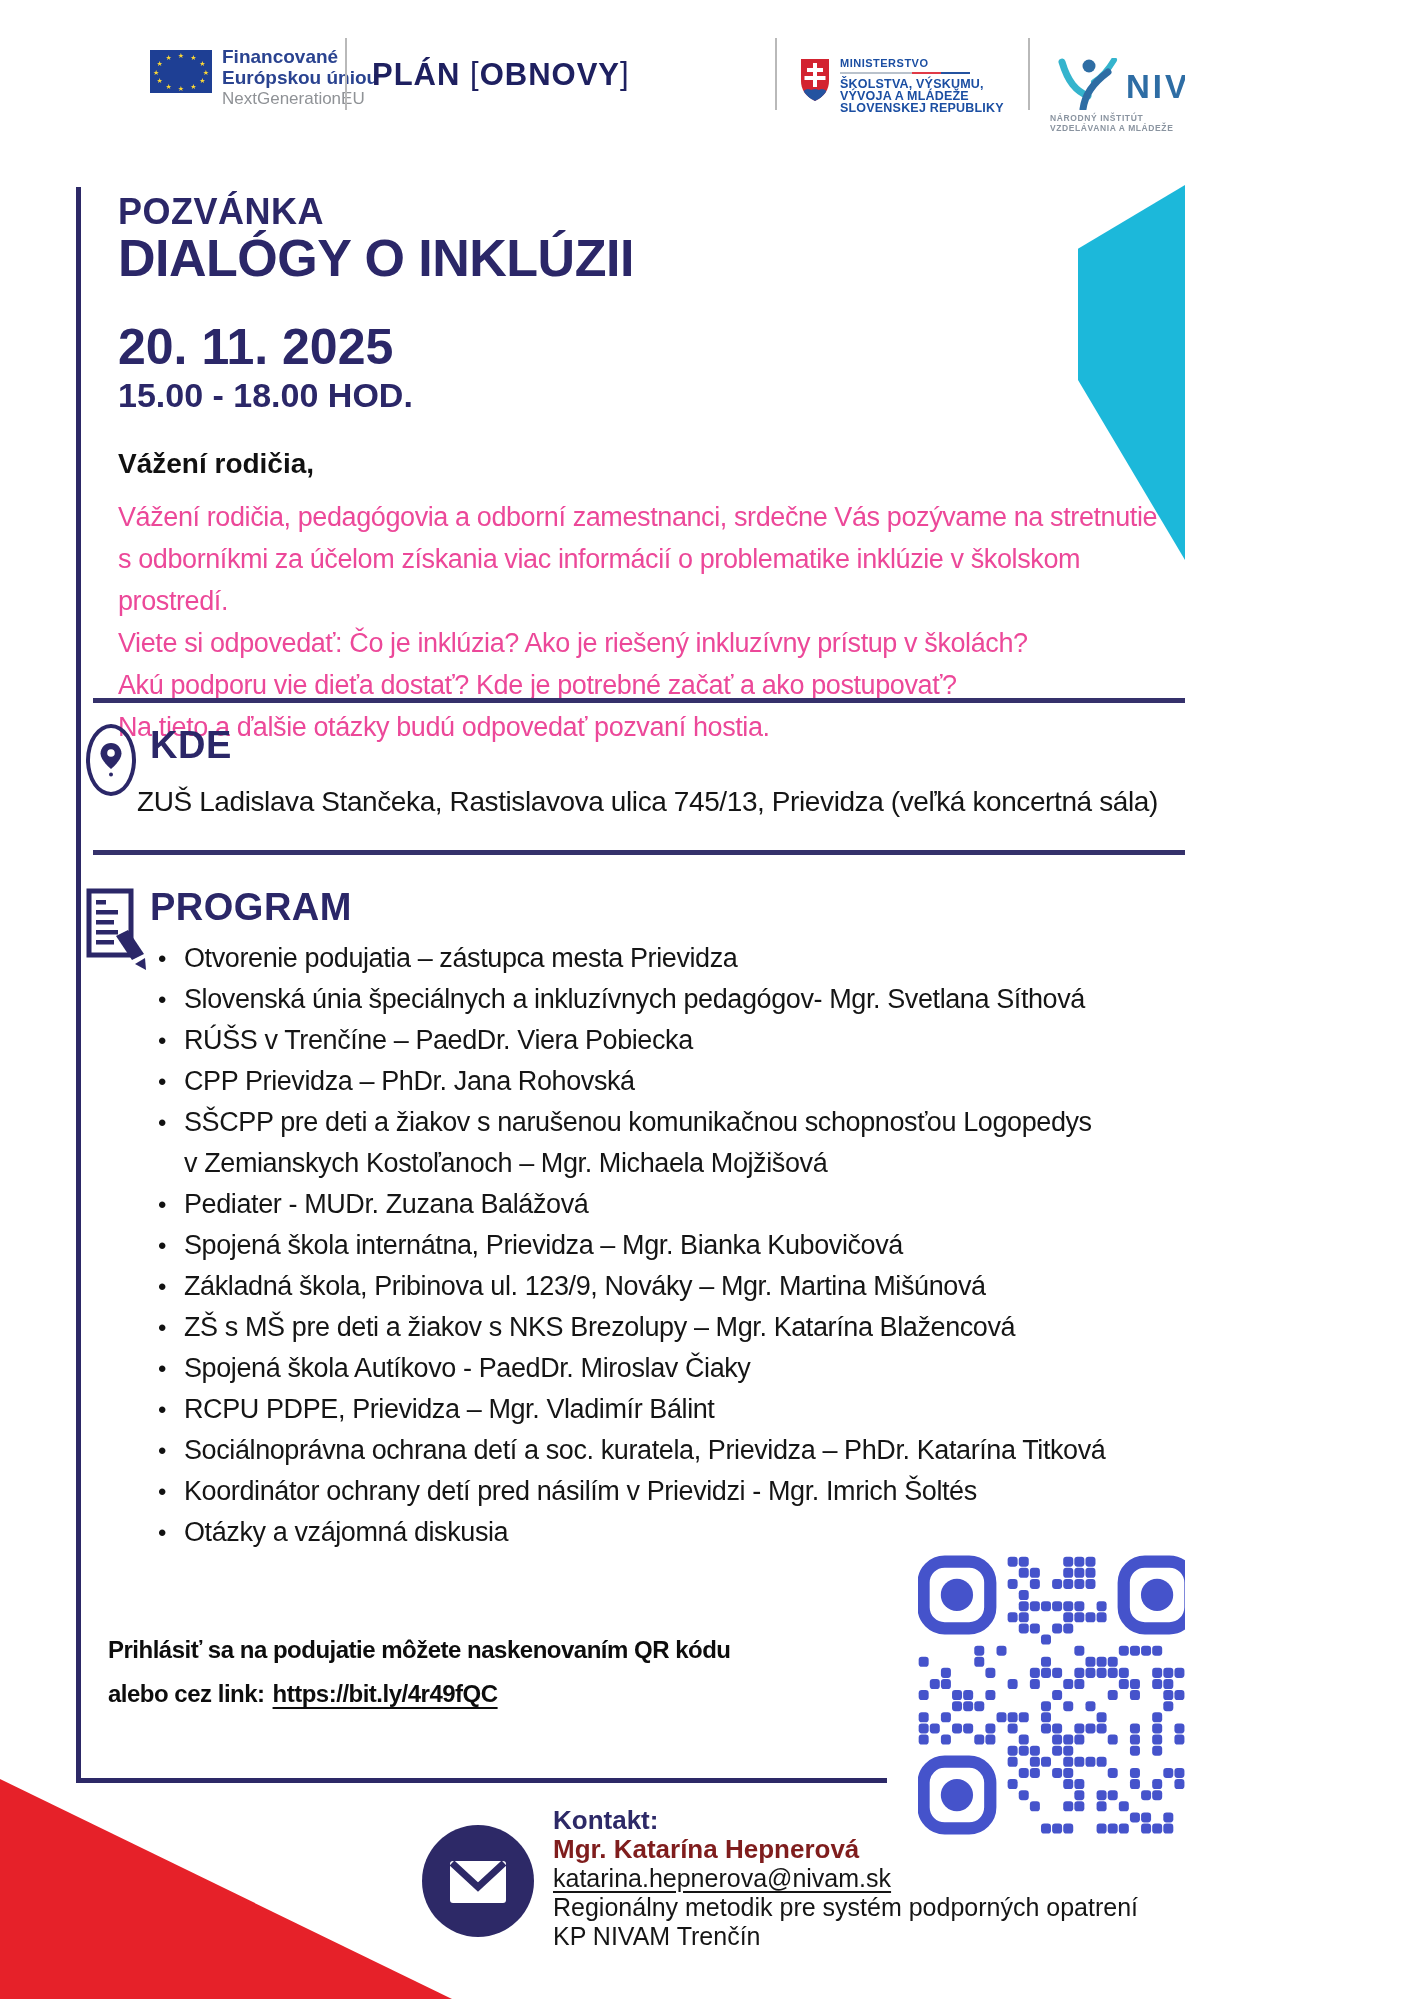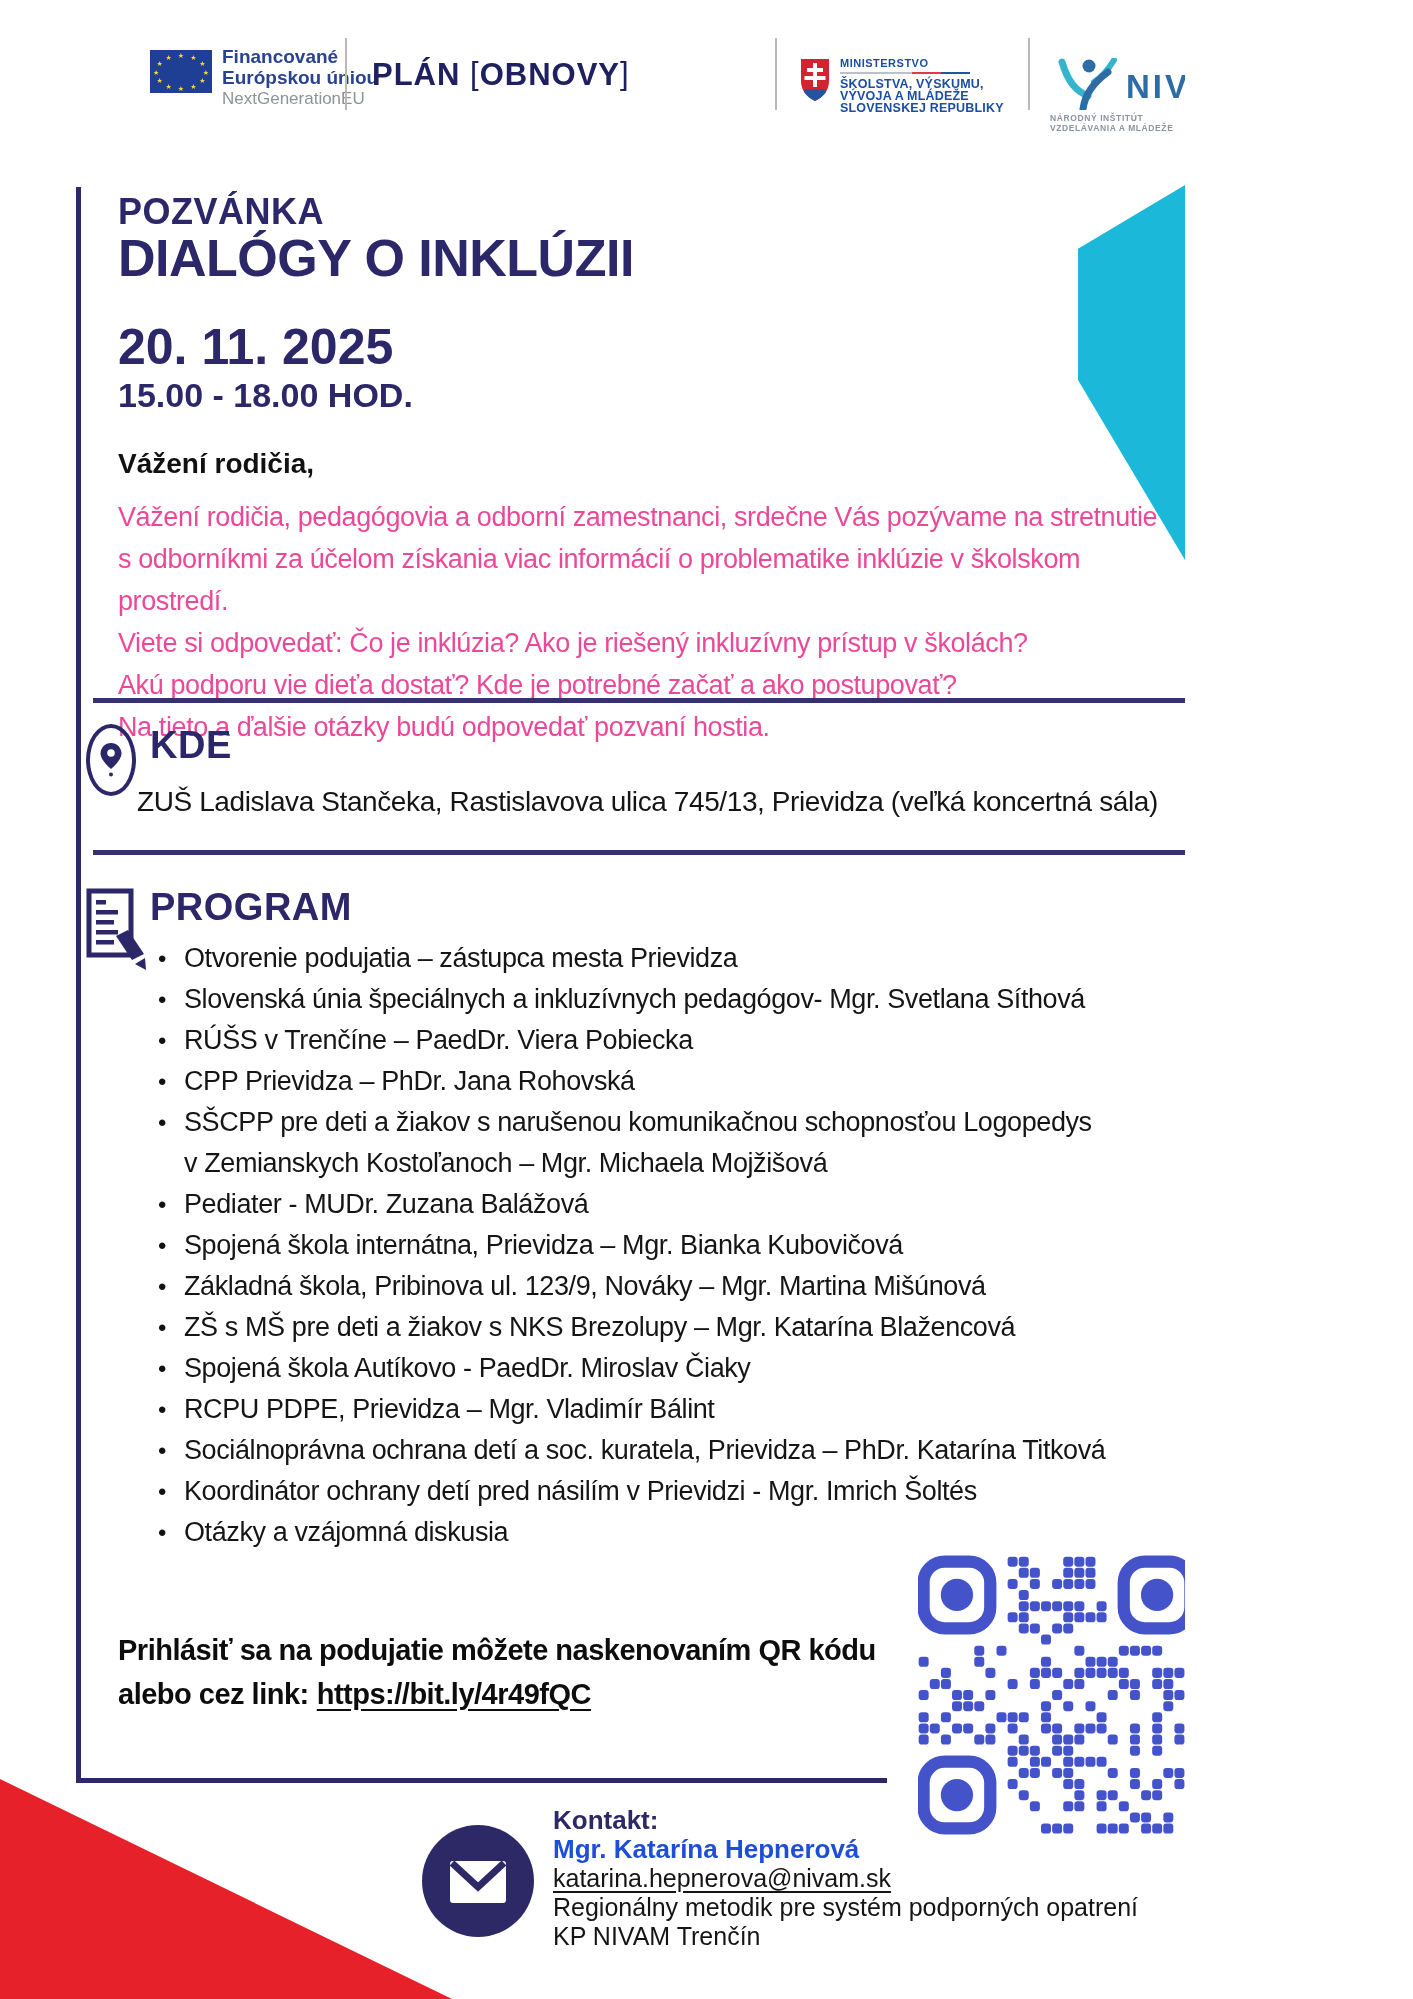--- a/index.html
+++ b/index.html
@@ -48,29 +48,29 @@
              border-radius:50%;box-sizing:border-box;display:flex;align-items:center;justify-content:center;}
   .location{position:absolute;left:137px;top:786px;font-size:28px;letter-spacing:-.4px;color:#151515;}
 
   .program-list{position:absolute;left:150px;top:938px;margin:0;padding:0;list-style:none;
                 font-size:27px;letter-spacing:-.4px;line-height:41px;color:#151515;width:1100px;}
   .program-list li{position:relative;padding-left:34px;}
   .program-list li::before{content:"\2022";position:absolute;left:8px;top:0;font-size:24px;color:#111;}
   .program-list [data-item]{white-space:pre-line;}
 
   
-  .signup{position:absolute;left:118px;top:1628px;font-size:29px;font-weight:700;letter-spacing:-.5px;
+  .signup{position:absolute;left:108px;top:1628px;font-size:24px;font-weight:700;letter-spacing:-.5px;
           line-height:44px;color:#0d0d0d;}
   .signup a{color:#0d0d0d;text-decoration:underline;text-underline-offset:5px;margin-left:8px;}
 
   
   .env-badge{position:absolute;left:422px;top:1825px;width:112px;height:112px;}
   .contact{position:absolute;left:553px;top:1806px;font-size:25px;line-height:29px;color:#151515;}
   .contact .c-head{font-weight:700;color:#2d2967;font-size:26px;}
-  .contact .c-name{font-weight:700;color:#1d4ed8;font-size:26px;}
+  .contact .c-name{font-weight:700;color:#7f1d1d;font-size:26px;}
   .contact .c-mail{text-decoration:underline;text-underline-offset:4px;color:#151515;display:inline-block;}
 
   svg{display:block;}
 </style>
 </head>
 <body>
 
 <div id="page">
 
   <div>

